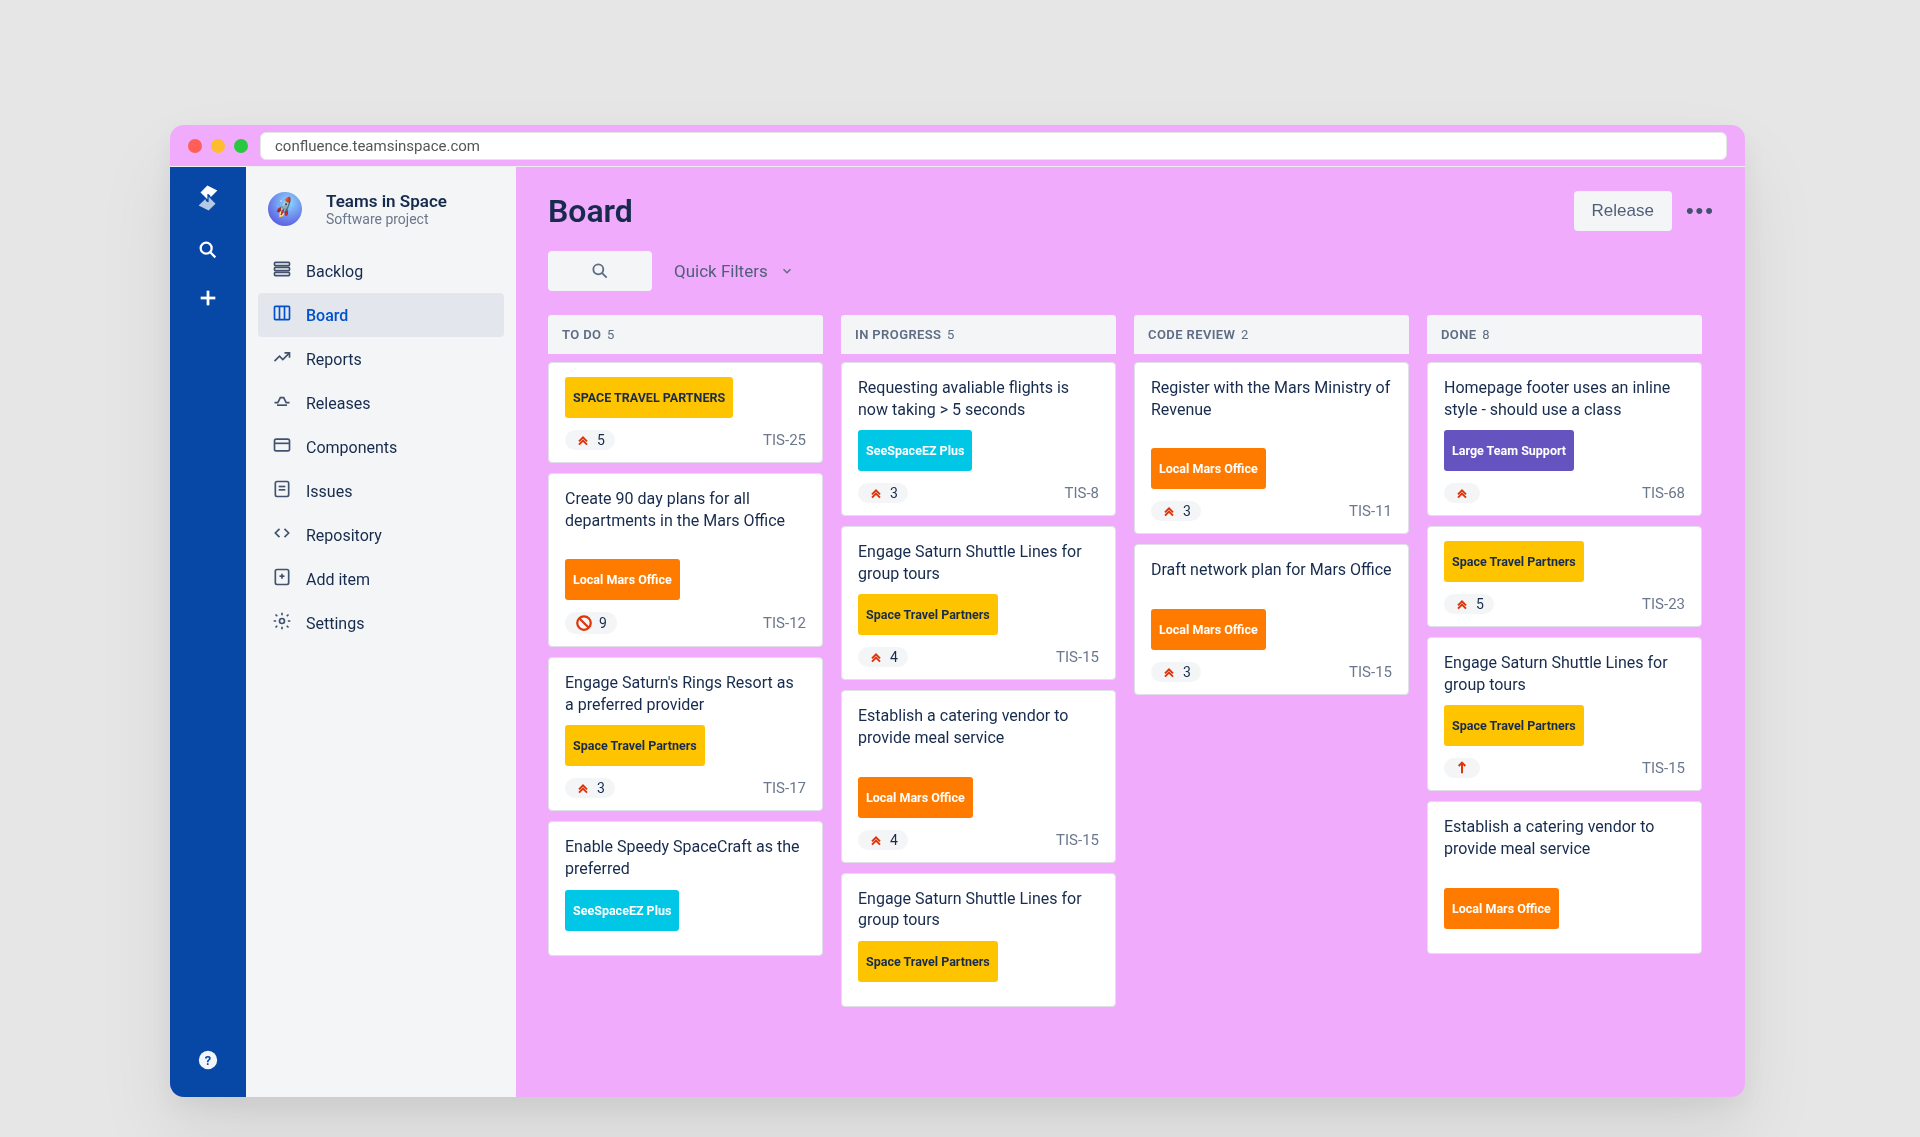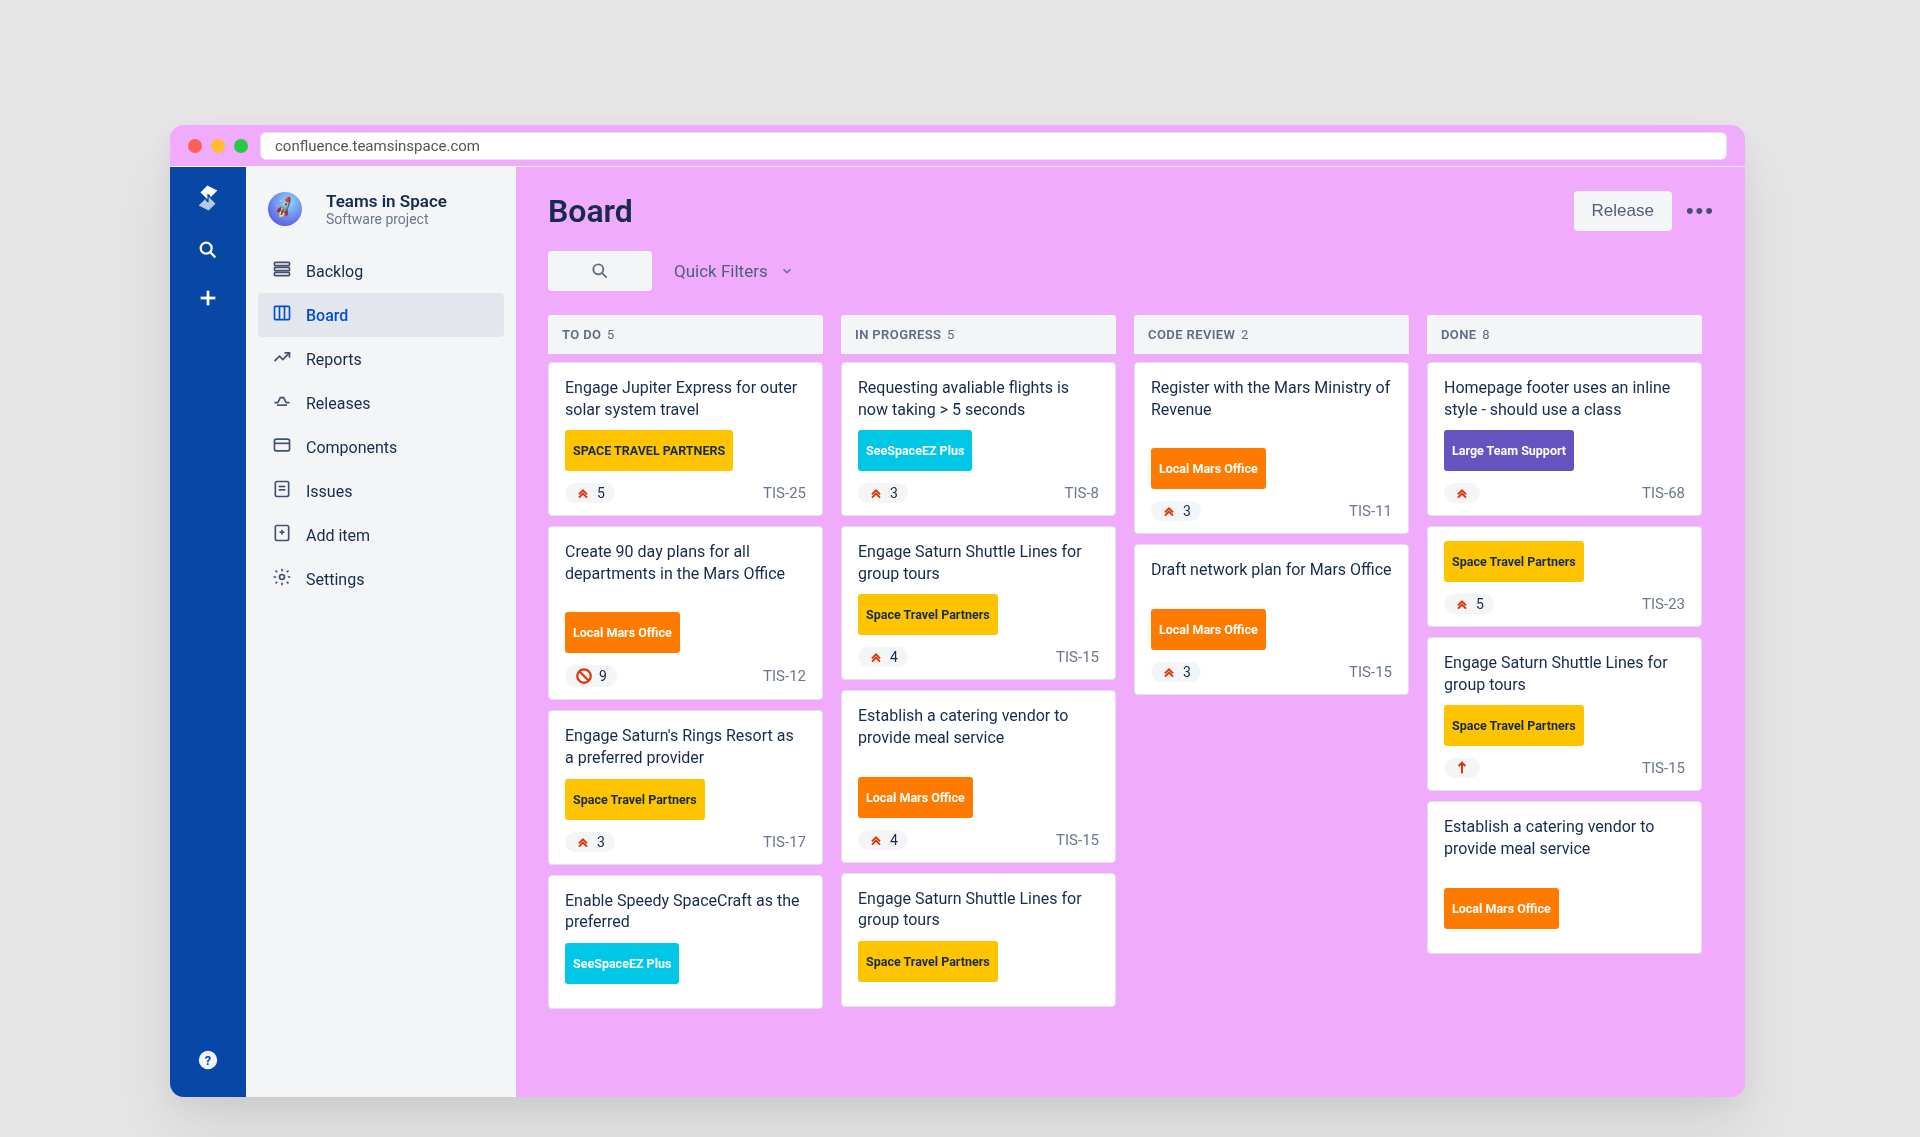--- a/index.html
+++ b/index.html
@@ -184,20 +184,27 @@
           <div class="nav-item">
             <span><svg width="20" height="20" viewBox="0 0 24 24" fill="none" stroke="currentColor" stroke-width="2">
                 <rect x="4" y="3" width="16" height="18" rx="2"></rect>
                 <line x1="8" y1="9" x2="16" y2="9"></line>
                 <line x1="8" y1="13" x2="16" y2="13"></line>
               </svg></span>
             <span>Issues</span>
           </div>
           <div class="nav-item">
             <span><svg width="20" height="20" viewBox="0 0 24 24" fill="none" stroke="currentColor" stroke-width="2">
+                <polyline points="9 7 4 12 9 17"></polyline>
+                <polyline points="15 7 20 12 15 17"></polyline>
+              </svg></span>
+            <span>Repository</span>
+          </div>
+          <div class="nav-item">
+            <span><svg width="20" height="20" viewBox="0 0 24 24" fill="none" stroke="currentColor" stroke-width="2">
                 <rect x="4" y="3" width="16" height="18" rx="2"></rect>
                 <line x1="12" y1="8" x2="12" y2="14"></line>
                 <line x1="9" y1="11" x2="15" y2="11"></line>
               </svg></span>
             <span>Add item</span>
           </div>
           <div class="nav-item">
             <span><svg width="20" height="20" viewBox="0 0 24 24" fill="none" stroke="currentColor" stroke-width="2">
                 <circle cx="12" cy="12" r="3"></circle>
                 <path d="M12 2v3M12 19v3M4.2 4.2l2.1 2.1M17.7 17.7l2.1 2.1M2 12h3M19 12h3M4.2 19.8l2.1-2.1M17.7 6.3l2.1-2.1"></path>
@@ -227,21 +234,20 @@
           <svg width="14" height="14" viewBox="0 0 24 24" fill="none" stroke="#5e6c84" stroke-width="2.5">
               <polyline points="6 9 12 15 18 9"></polyline>
             </svg>
         </div>
       </div>
       <div class="board" id="board">
           <div class="col">
             <div class="colhead">TO DO <span class="cnt">5</span></div>
             <div class="cards">
               <div class="card">
-      <div class="t">Engage Jupiter Express for outer solar system travel</div>
       <span class="tag yellow">SPACE TRAVEL PARTNERS</span>
       <div class="meta">
         <div class="left">
                     <span class="pill">
                       <span class="prio">
                         <svg width="16" height="16" viewBox="0 0 24 24" fill="none" stroke="#de350b" stroke-width="3">
                           <polyline points="6 14 12 8 18 14"></polyline>
                           <polyline points="6 19 12 13 18 19"></polyline>
                         </svg>
                       </span>

